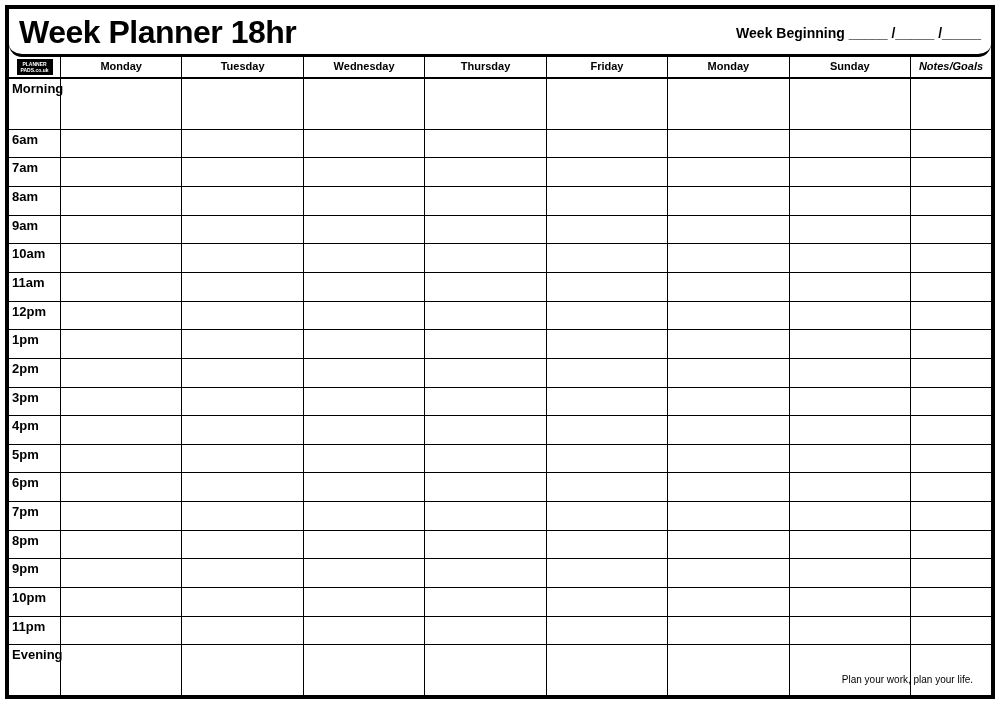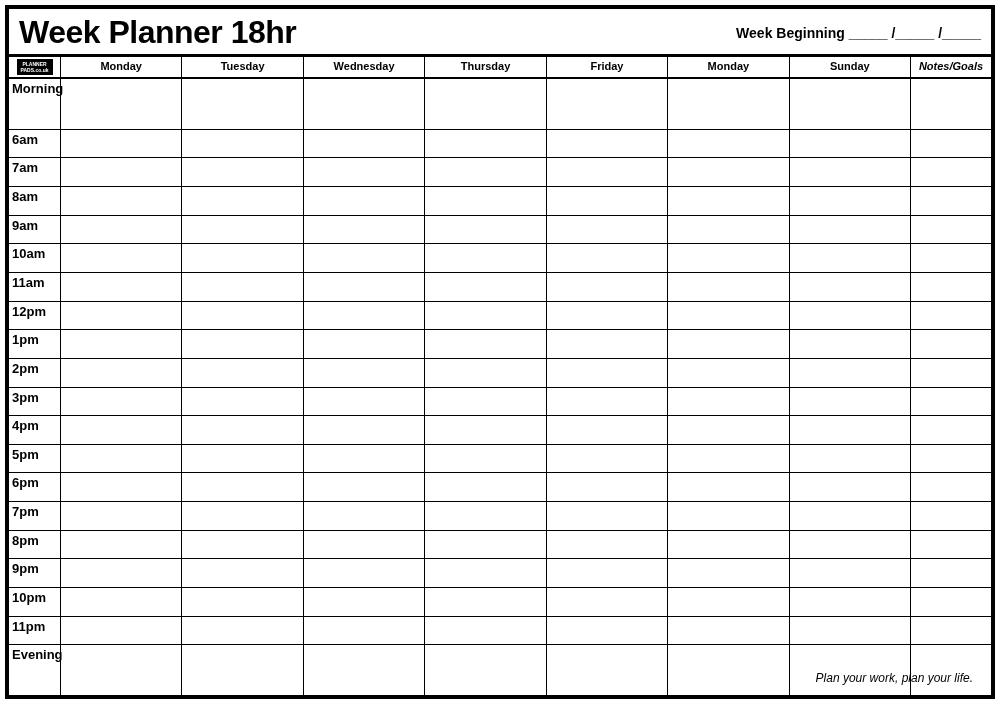--- a/index.html
+++ b/index.html
@@ -18,20 +18,21 @@
       display: flex;
       flex-direction: column;
     }
     .header {
       display: flex;
       align-items: center;
       justify-content: space-between;
       padding: 4px 10px 2px 10px;
       border-bottom: 3px solid #000;
       min-height: 48px;
+      border-radius: 13px;
     }
     .title {
       font-size: 32px;
       font-weight: 900;
       color: #000;
       letter-spacing: -0.5px;
     }
     .week-beginning {
       font-size: 14px;
       color: #000;
@@ -109,23 +110,22 @@
     .time-cell {
       border-right: 1px solid #000;
     }
     .time-cell:last-child {
       border-right: none;
     }
     .footer-tagline {
       position: absolute;
       bottom: 10px;
       right: 18px;
-      font-size: 12px;
-      color: #000;
-      font-style: italic;
+      font-size: 10px;
+      color: #000;
     }
   </style>
 </head>
 <body>
 
 <div class="outer-border" style="position:relative;">
   <div class="header">
     <span class="title">Week Planner 18hr</span>
     <span class="week-beginning">Week Beginning _____ /_____ /_____</span>
   </div>

